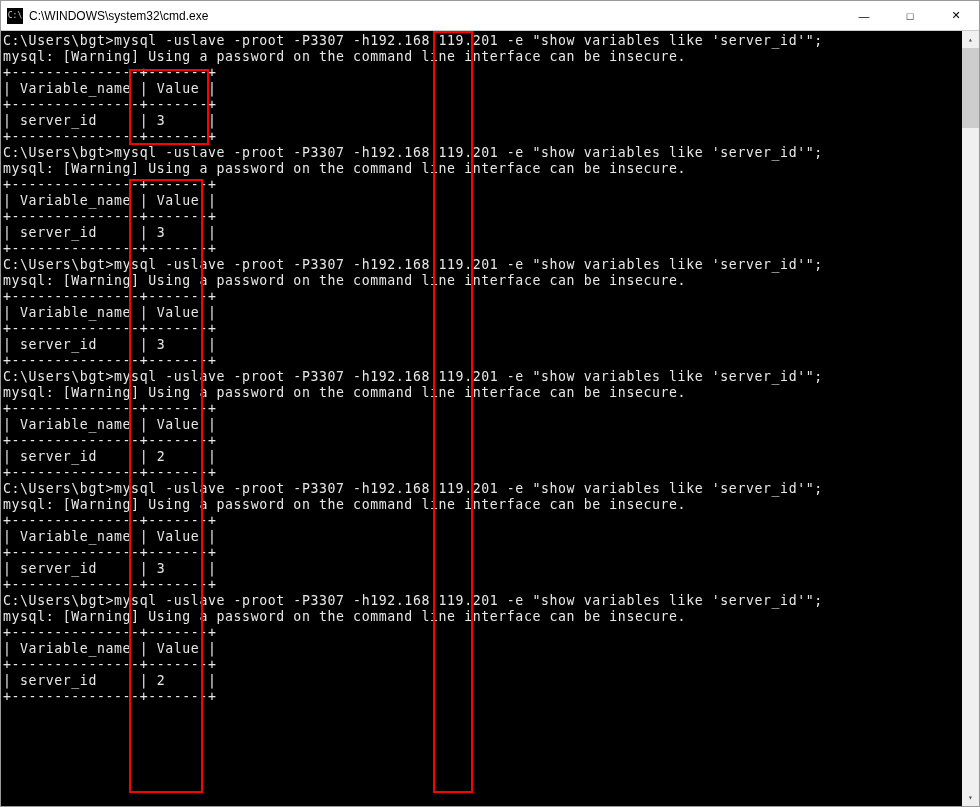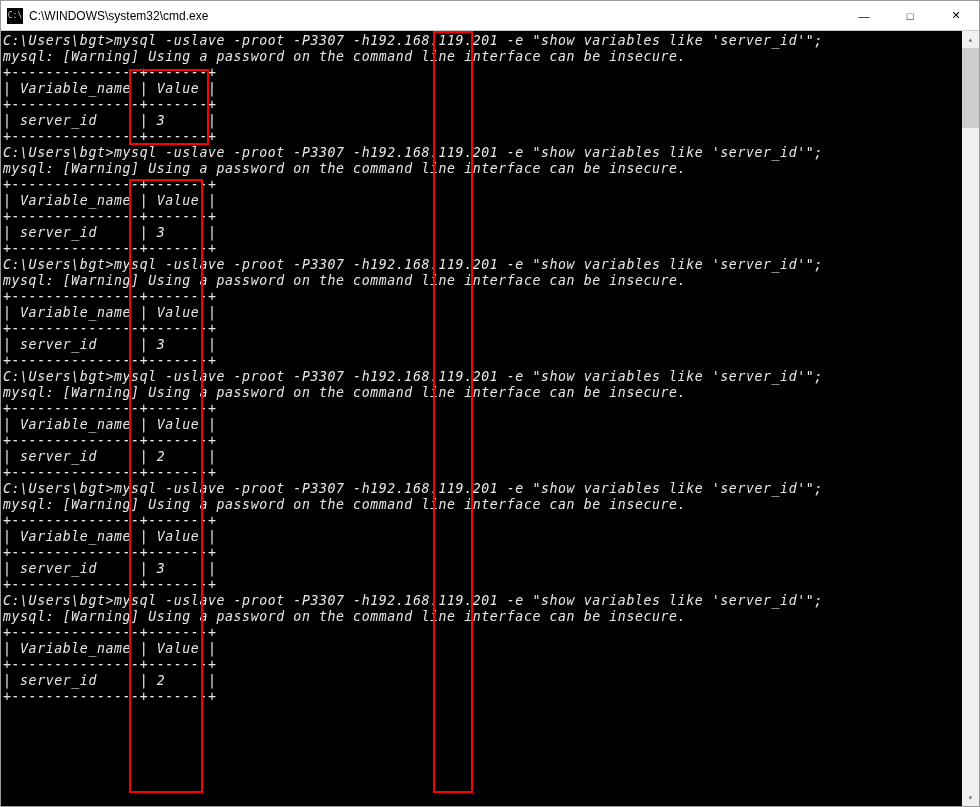--- a/index.html
+++ b/index.html
@@ -67,21 +67,20 @@
   position: relative;
   overflow: hidden;
 }
 .console-content {
   position: absolute;
   left: 0;
   top: 0;
   right: 18px;
   bottom: 0;
   padding: 2px 2px 2px 2px;
-  font-style: italic;
 }
 .line {
   color: #e8e8e8;
   font-size: 13.2px;
   letter-spacing: 0.6px;
   line-height: 16px;
   white-space: pre;
   font-family: "NSimSun", "SimSun", "Consolas", monospace;
 }
 .scrollbar {

